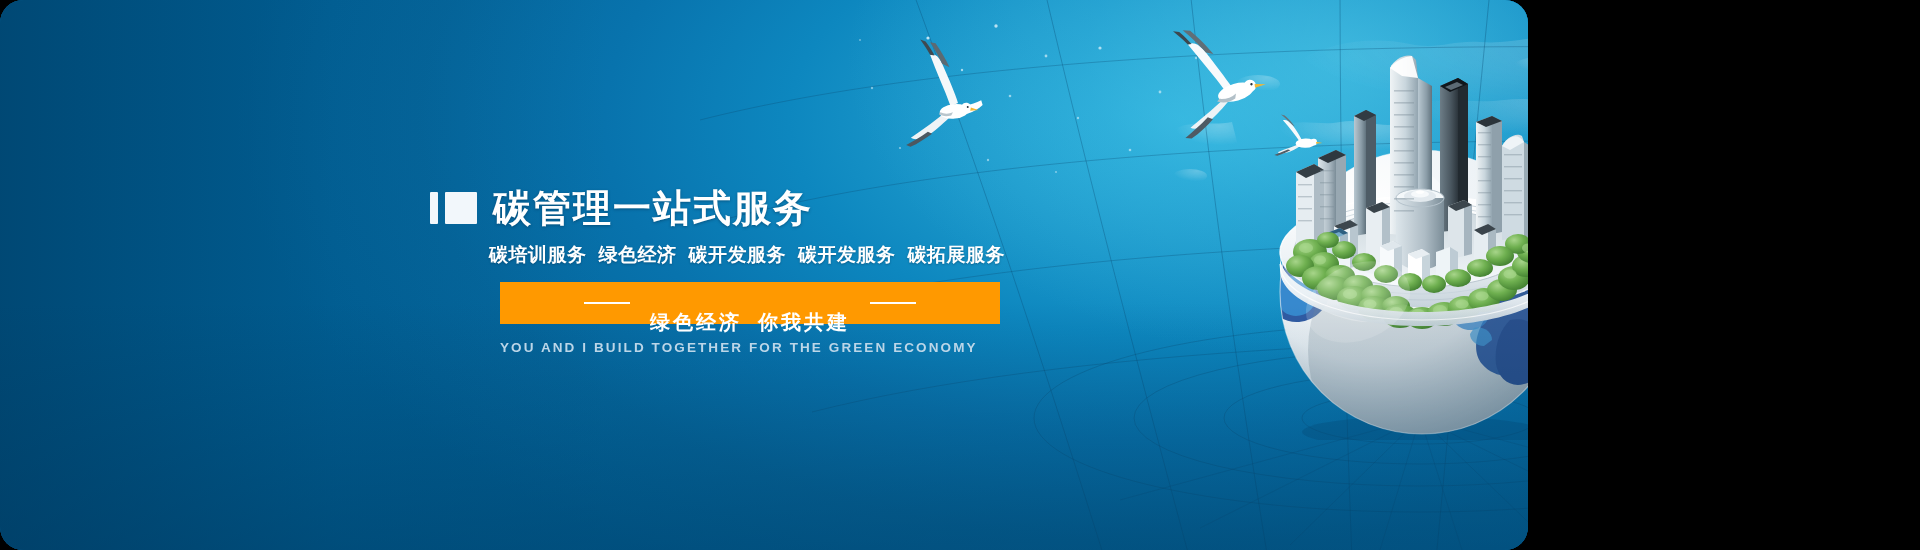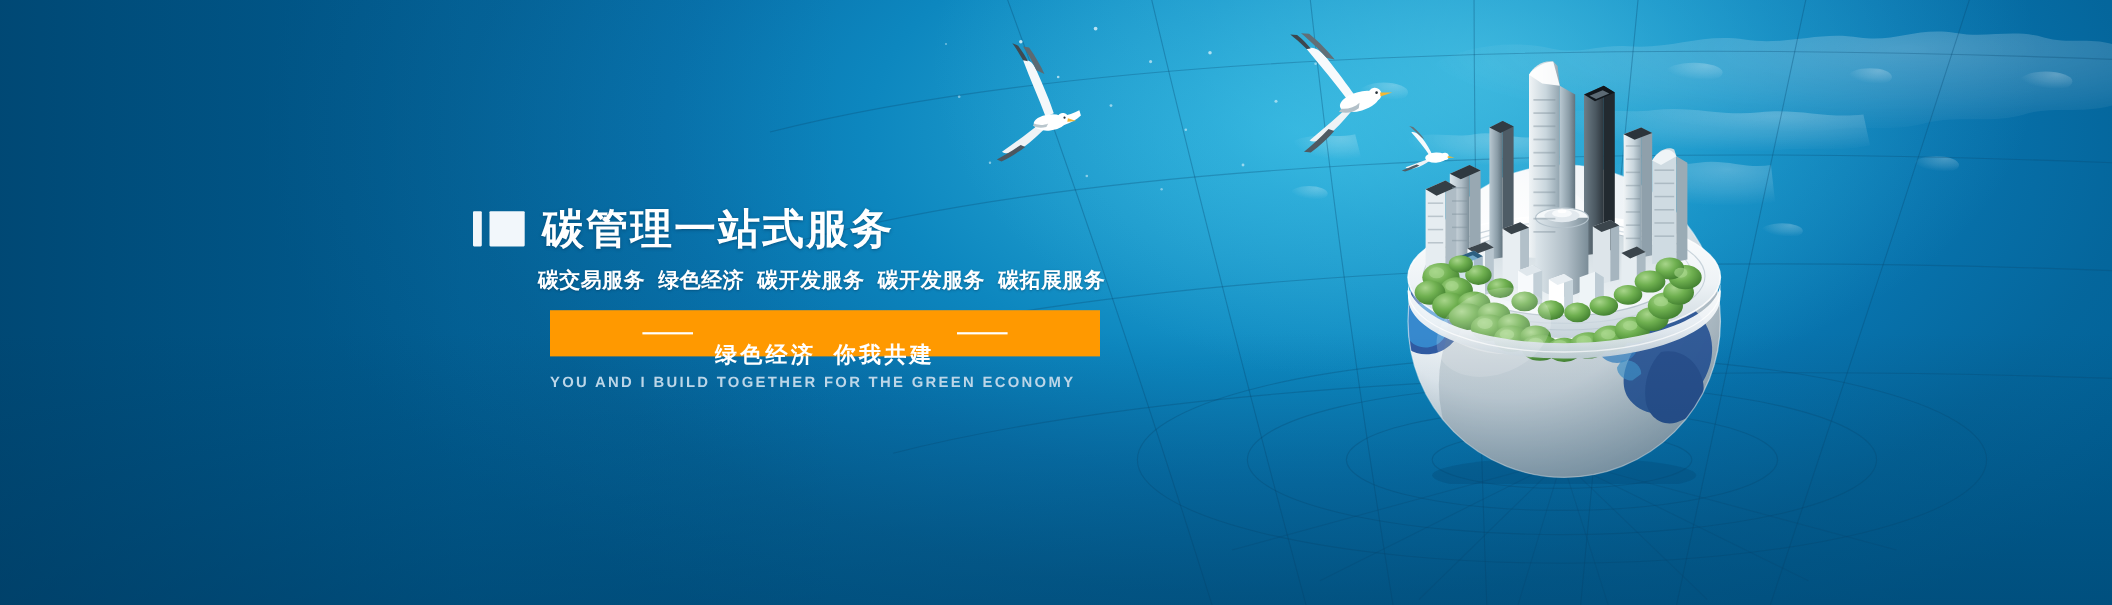--- a/index.html
+++ b/index.html
@@ -5,25 +5,26 @@
 <style>
   html, body {
     margin: 0;
     padding: 0;
     background: #000;
   }
   * { box-sizing: border-box; }
 
   .banner {
     position: relative;
-    width: 1920px;
+    width: 1528px;
     height: 550px;
     overflow: hidden;
     font-family: "Liberation Sans", "DejaVu Sans", sans-serif;
     background: #00659b;
+    border-radius: 23px;
   }
 
   
   .bg-base {
     position: absolute;
     inset: 0;
     background: #006197;
   }
   
   .bg-glow {
@@ -584,21 +585,21 @@
 
     <div class="title-row">
       <span class="mark">
         <span class="mark-bar"></span>
         <span class="mark-square"></span>
       </span>
       <h1 class="title">碳管理一站式服务</h1>
     </div>
 
     <div class="services">
-      <span>碳交易服务</span><span>绿色经济</span><span>碳开发服务</span><span>碳开发服务</span><span>碳拓展服务</span>
+      <span>碳培训服务</span><span>绿色经济</span><span>碳开发服务</span><span>碳开发服务</span><span>碳拓展服务</span>
     </div>
 
     <div class="slogan-bar">
       <span class="slogan-rule"></span>
       <span class="slogan-text"><span>绿色经济</span><span class="gap"></span><span>你我共建</span></span>
       <span class="slogan-rule"></span>
     </div>
 
     <div class="tagline">YOU AND I BUILD TOGETHER FOR THE GREEN ECONOMY</div>
   </div>

